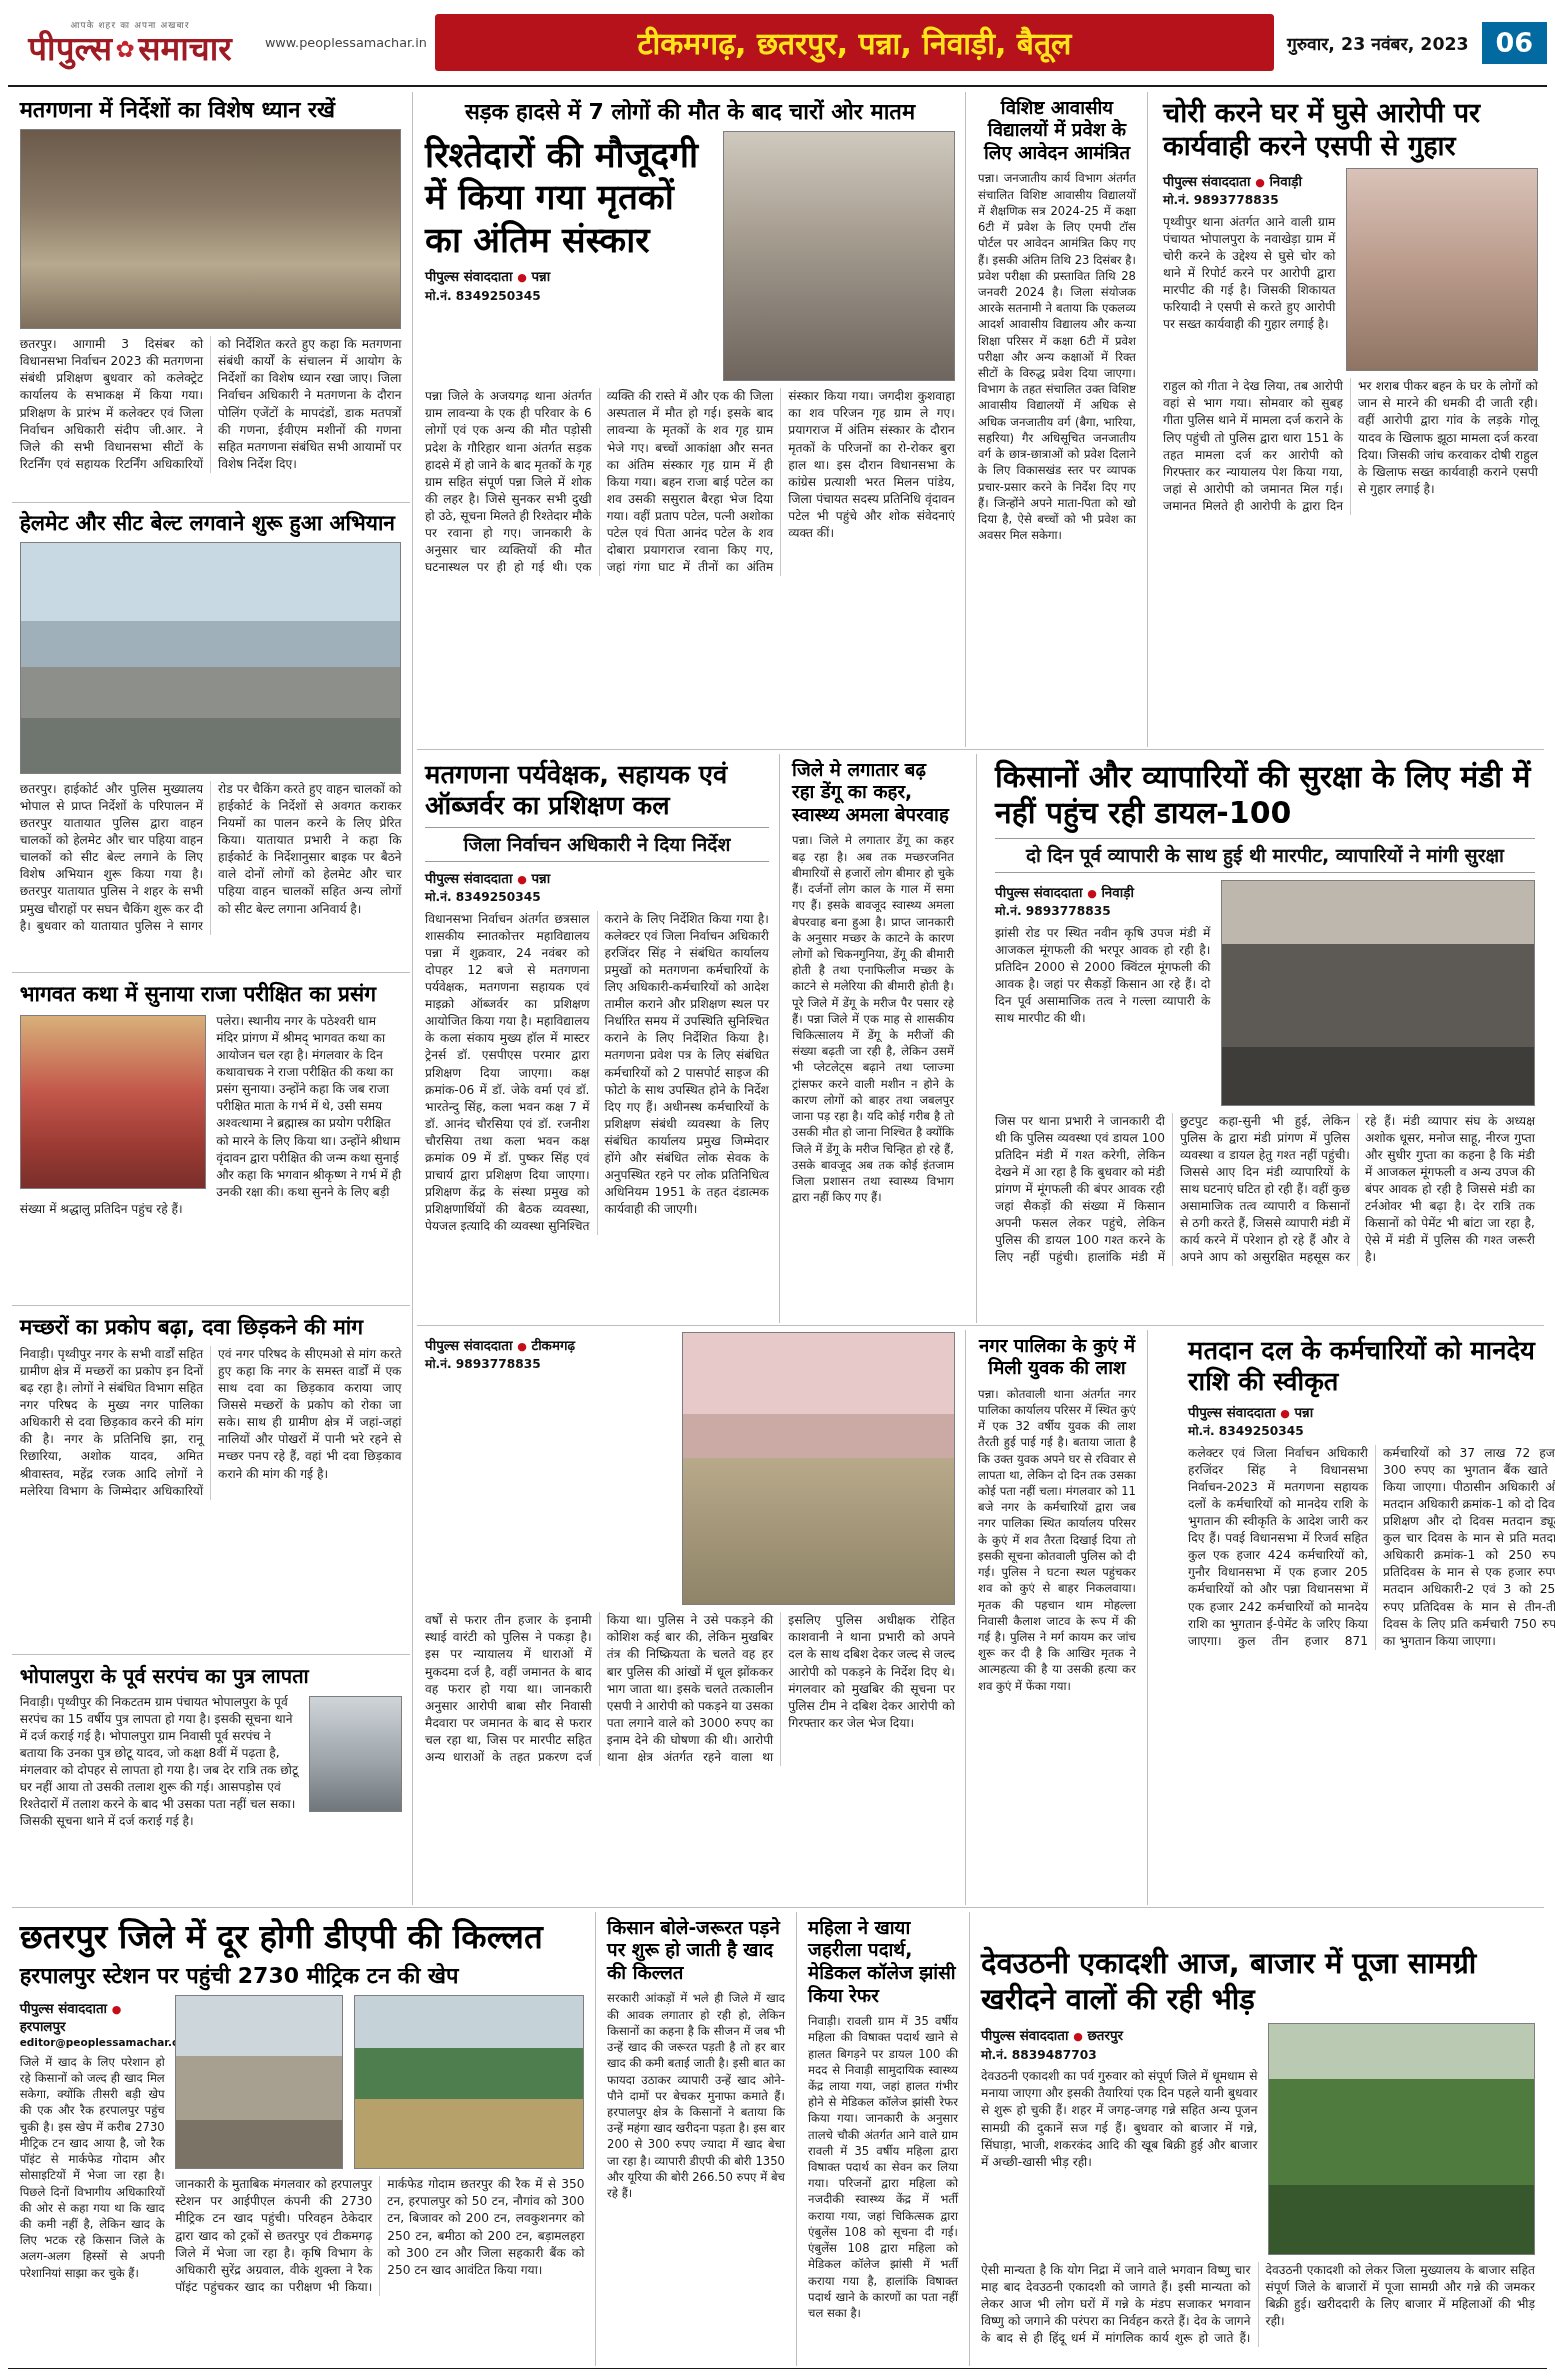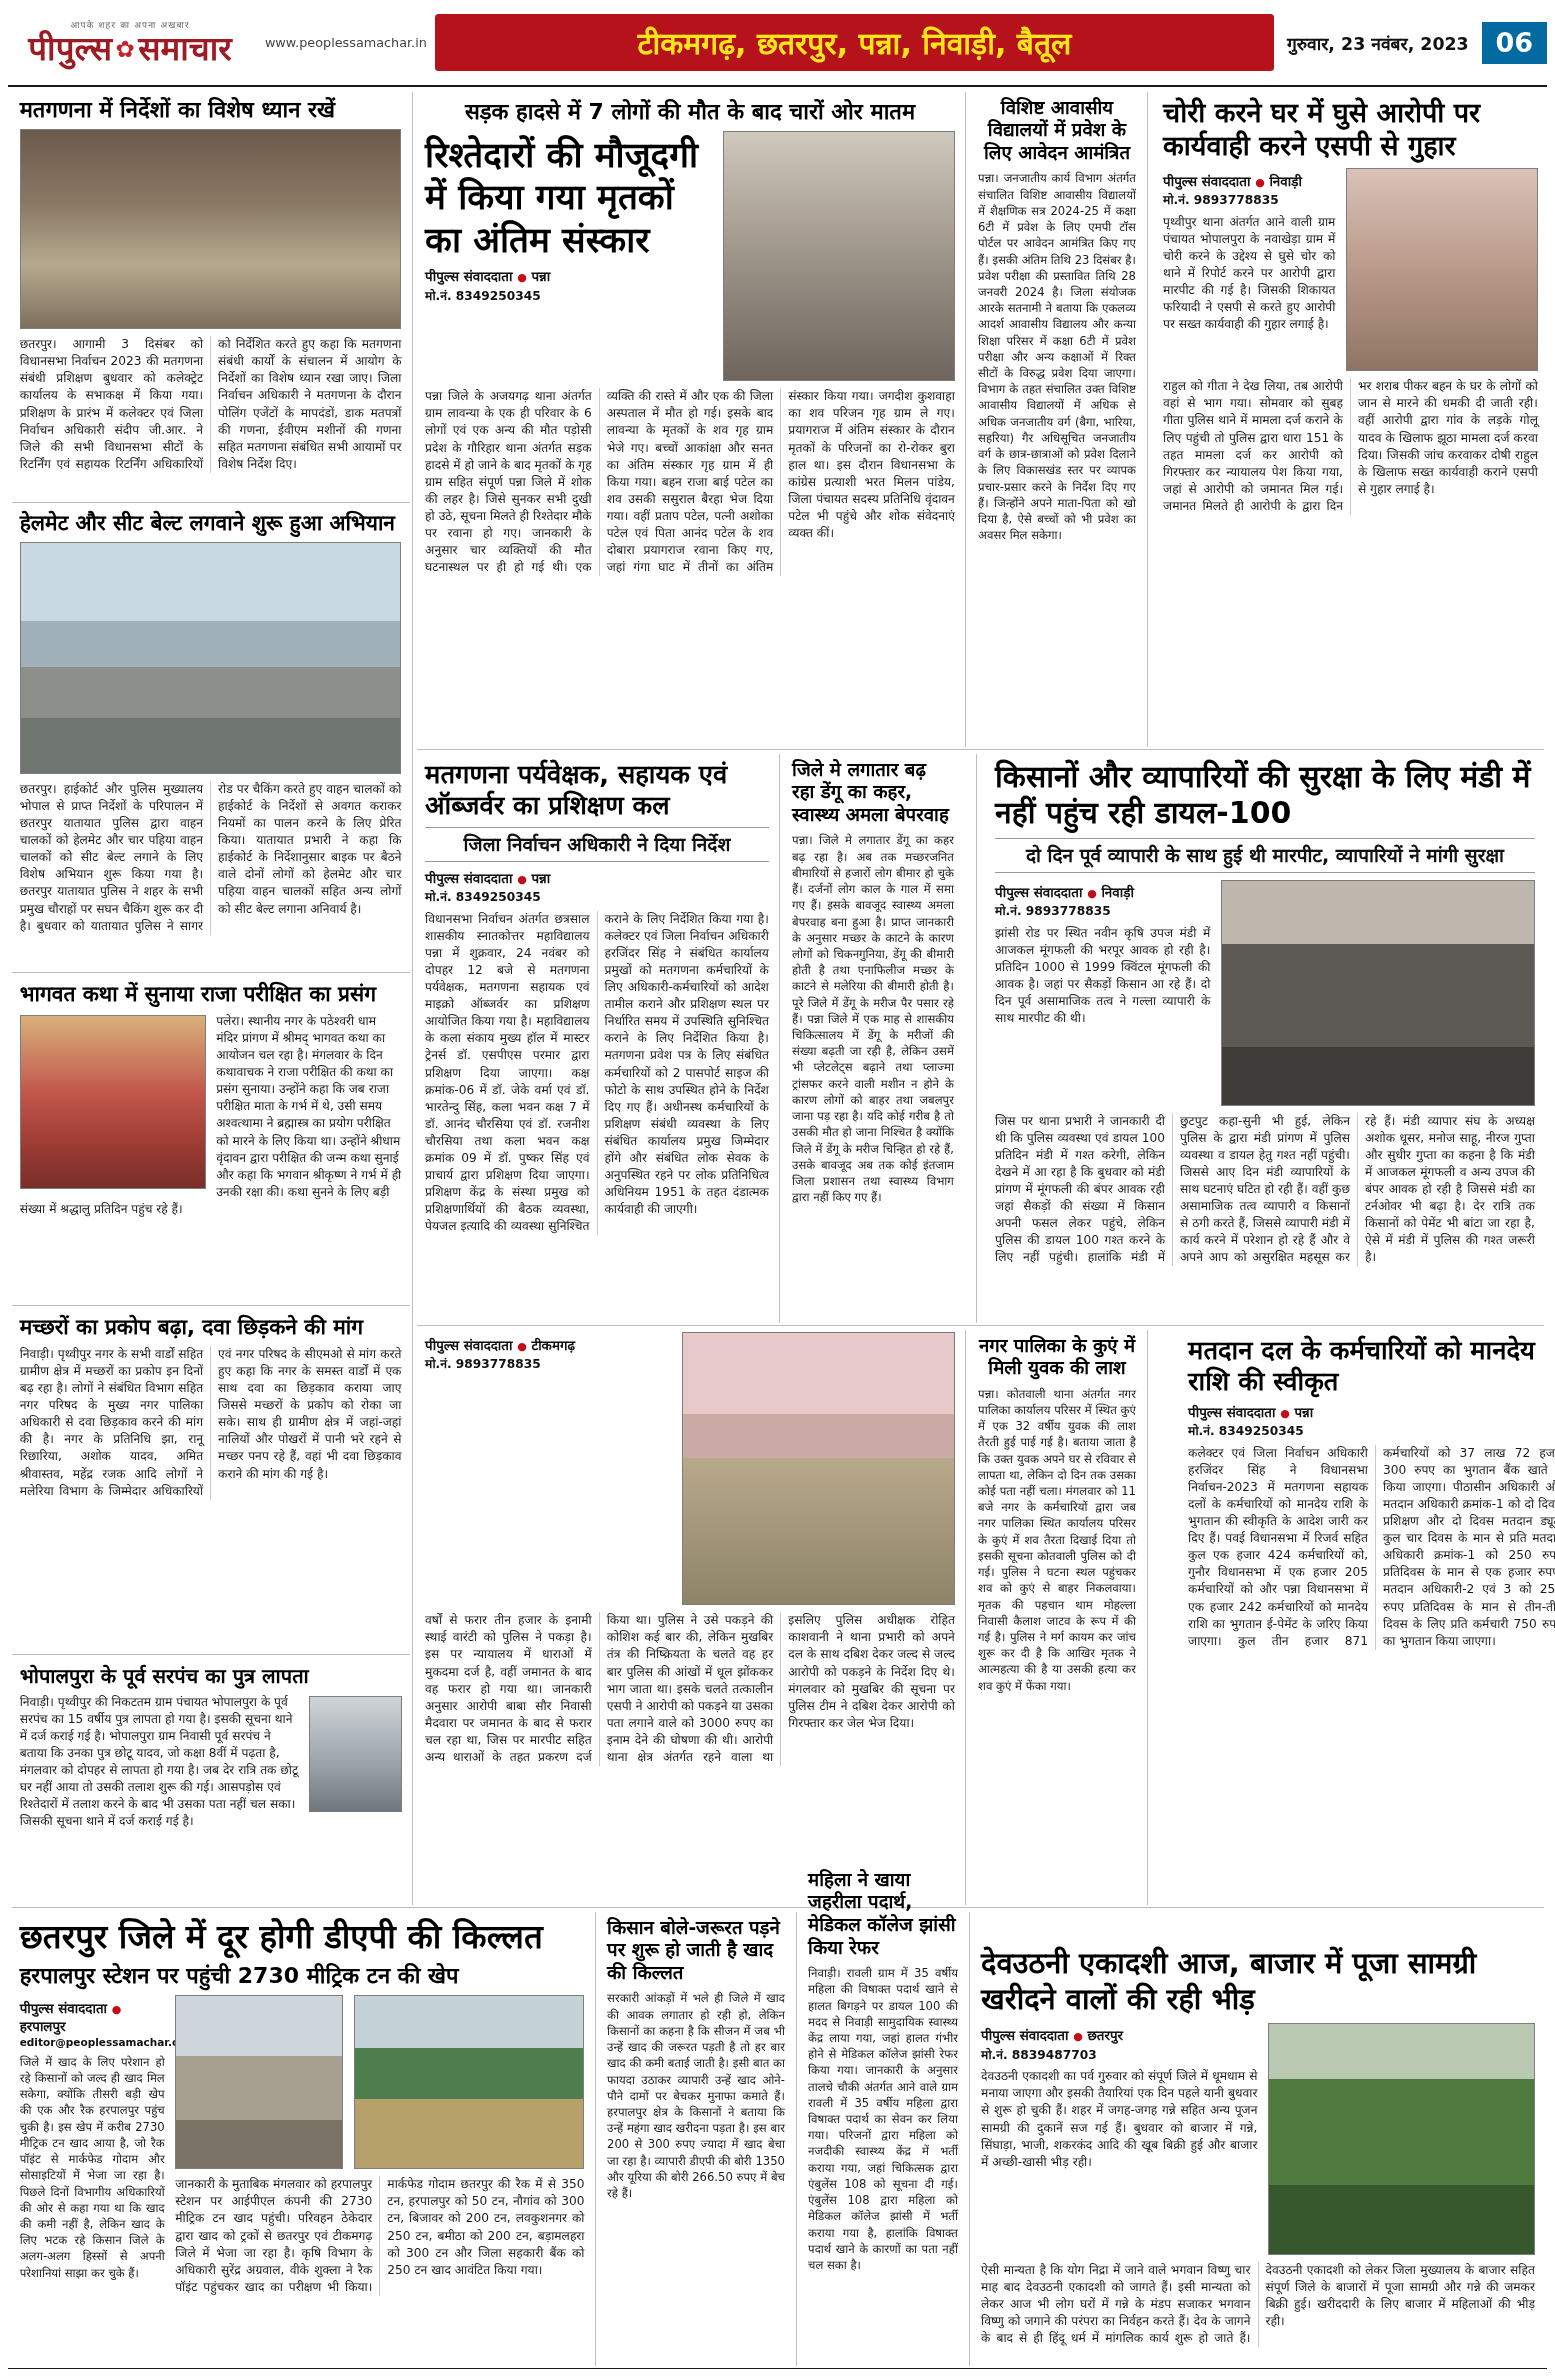--- a/index.html
+++ b/index.html
@@ -168,21 +168,21 @@
     <div class="body small">पन्ना। जिले मे लगातार डेंगू का कहर बढ़ रहा है। अब तक मच्छरजनित बीमारियों से हजारों लोग बीमार हो चुके हैं। दर्जनों लोग काल के गाल में समा गए हैं। इसके बावजूद स्वास्थ्य अमला बेपरवाह बना हुआ है। प्राप्त जानकारी के अनुसार मच्छर के काटने के कारण लोगों को चिकनगुनिया, डेंगू की बीमारी होती है तथा एनाफिलीज मच्छर के काटने से मलेरिया की बीमारी होती है। पूरे जिले में डेंगू के मरीज पैर पसार रहे हैं। पन्ना जिले में एक माह से शासकीय चिकित्सालय में डेंगू के मरीजों की संख्या बढ़ती जा रही है, लेकिन उसमें भी प्लेटलेट्स बढ़ाने तथा प्लाज्मा ट्रांसफर करने वाली मशीन न होने के कारण लोगों को बाहर तथा जबलपुर जाना पड़ रहा है। यदि कोई गरीब है तो उसकी मौत हो जाना निश्चित है क्योंकि जिले में डेंगू के मरीज चिन्हित हो रहे हैं, उसके बावजूद अब तक कोई इंतजाम जिला प्रशासन तथा स्वास्थ्य विभाग द्वारा नहीं किए गए हैं।</div>
   </div>
 
   <div class="article" style="left:987px;top:754px;width:556px;height:569px;">
     <div class="hl f52">किसानों और व्यापारियों की सुरक्षा के लिए मंडी में नहीं पहुंच रही डायल-100</div>
     <div class="subhead">दो दिन पूर्व व्यापारी के साथ हुई थी मारपीट, व्यापारियों ने मांगी सुरक्षा</div>
     <div class="row">
       <div class="grow">
         <div class="byline"><span>पीपुल्स संवाददाता</span> <span class="dot">●</span> <span>निवाड़ी</span></div>
         <div class="phone">मो.नं. 9893778835</div>
-        <div class="body">झांसी रोड पर स्थित नवीन कृषि उपज मंडी में आजकल मूंगफली की भरपूर आवक हो रही है। प्रतिदिन 1000 से 1999 क्विंटल मूंगफली की आवक है। जहां पर सैकड़ों किसान आ रहे हैं। दो दिन पूर्व असामाजिक तत्व ने गल्ला व्यापारी के साथ मारपीट की थी।</div>
+        <div class="body">झांसी रोड पर स्थित नवीन कृषि उपज मंडी में आजकल मूंगफली की भरपूर आवक हो रही है। प्रतिदिन 2000 से 2000 क्विंटल मूंगफली की आवक है। जहां पर सैकड़ों किसान आ रहे हैं। दो दिन पूर्व असामाजिक तत्व ने गल्ला व्यापारी के साथ मारपीट की थी।</div>
       </div>
       <div class="photo ph-mandi"></div>
     </div>
     <div class="body cols-3 mt12">जिस पर थाना प्रभारी ने जानकारी दी थी कि पुलिस व्यवस्था एवं डायल 100 प्रतिदिन मंडी में गश्त करेगी, लेकिन देखने में आ रहा है कि बुधवार को मंडी प्रांगण में मूंगफली की बंपर आवक रही जहां सैकड़ों की संख्या में किसान अपनी फसल लेकर पहुंचे, लेकिन पुलिस की डायल 100 गश्त करने के लिए नहीं पहुंची। हालांकि मंडी में छुटपुट कहा-सुनी भी हुई, लेकिन पुलिस के द्वारा मंडी प्रांगण में पुलिस व्यवस्था व डायल हेतु गश्त नहीं पहुंची। जिससे आए दिन मंडी व्यापारियों के साथ घटनाएं घटित हो रही हैं। वहीं कुछ असामाजिक तत्व व्यापारी व किसानों से ठगी करते हैं, जिससे व्यापारी मंडी में कार्य करने में परेशान हो रहे हैं और वे अपने आप को असुरक्षित महसूस कर रहे हैं। मंडी व्यापार संघ के अध्यक्ष अशोक धूसर, मनोज साहू, नीरज गुप्ता और सुधीर गुप्ता का कहना है कि मंडी में आजकल मूंगफली व अन्य उपज की बंपर आवक हो रही है जिससे मंडी का टर्नओवर भी बढ़ा है। देर रात्रि तक किसानों को पेमेंट भी बांटा जा रहा है, ऐसे में मंडी में पुलिस की गश्त जरूरी है।</div>
   </div>
 
   <div class="article" style="left:417px;top:1330px;width:546px;height:575px;">
     <div class="row">
       <div class="grow">
         <div class="byline"><span>पीपुल्स संवाददाता</span> <span class="dot">●</span> <span>टीकमगढ़</span></div>
@@ -222,21 +222,21 @@
         <div class="body cols-2 mt12">जानकारी के मुताबिक मंगलवार को हरपालपुर स्टेशन पर आईपीएल कंपनी की 2730 मीट्रिक टन खाद पहुंची। परिवहन ठेकेदार द्वारा खाद को ट्रकों से छतरपुर एवं टीकमगढ़ जिले में भेजा जा रहा है। कृषि विभाग के अधिकारी सुरेंद्र अग्रवाल, वीके शुक्ला ने रैक पॉइंट पहुंचकर खाद का परीक्षण भी किया। मार्कफेड गोदाम छतरपुर की रैक में से 350 टन, हरपालपुर को 50 टन, नौगांव को 300 टन, बिजावर को 200 टन, लवकुशनगर को 250 टन, बमीठा को 200 टन, बड़ामलहरा को 300 टन और जिला सहकारी बैंक को 250 टन खाद आवंटित किया गया।</div>
       </div>
     </div>
   </div>
 
   <div class="article" style="left:599px;top:1912px;width:194px;height:454px;">
     <div class="hl f32">किसान बोले-जरूरत पड़ने पर शुरू हो जाती है खाद की किल्लत</div>
     <div class="body small">सरकारी आंकड़ों में भले ही जिले में खाद की आवक लगातार हो रही हो, लेकिन किसानों का कहना है कि सीजन में जब भी उन्हें खाद की जरूरत पड़ती है तो हर बार खाद की कमी बताई जाती है। इसी बात का फायदा उठाकर व्यापारी उन्हें खाद ओने-पौने दामों पर बेचकर मुनाफा कमाते हैं। हरपालपुर क्षेत्र के किसानों ने बताया कि उन्हें महंगा खाद खरीदना पड़ता है। इस बार 200 से 300 रुपए ज्यादा में खाद बेचा जा रहा है। व्यापारी डीएपी की बोरी 1350 और यूरिया की बोरी 266.50 रुपए में बेच रहे हैं।</div>
   </div>
 
-  <div class="article" style="left:800px;top:1864px;width:166px;height:454px;">
+  <div class="article" style="left:800px;top:1912px;width:166px;height:454px;">
     <div class="hl f32">महिला ने खाया जहरीला पदार्थ, मेडिकल कॉलेज झांसी किया रेफर</div>
     <div class="body small">निवाड़ी। रावली ग्राम में 35 वर्षीय महिला की विषाक्त पदार्थ खाने से हालत बिगड़ने पर डायल 100 की मदद से निवाड़ी सामुदायिक स्वास्थ्य केंद्र लाया गया, जहां हालत गंभीर होने से मेडिकल कॉलेज झांसी रेफर किया गया। जानकारी के अनुसार तालचे चौकी अंतर्गत आने वाले ग्राम रावली में 35 वर्षीय महिला द्वारा विषाक्त पदार्थ का सेवन कर लिया गया। परिजनों द्वारा महिला को नजदीकी स्वास्थ्य केंद्र में भर्ती कराया गया, जहां चिकित्सक द्वारा एंबुलेंस 108 को सूचना दी गई। एंबुलेंस 108 द्वारा महिला को मेडिकल कॉलेज झांसी में भर्ती कराया गया है, हालांकि विषाक्त पदार्थ खाने के कारणों का पता नहीं चल सका है।</div>
   </div>
 
   <div class="article" style="left:973px;top:1912px;width:570px;height:454px;">
     <div class="hl f50">देवउठनी एकादशी आज, बाजार में पूजा सामग्री खरीदने वालों की रही भीड़</div>
     <div class="row">
       <div class="grow">
         <div class="byline"><span>पीपुल्स संवाददाता</span> <span class="dot">●</span> <span>छतरपुर</span></div>
         <div class="phone">मो.नं. 8839487703</div>

